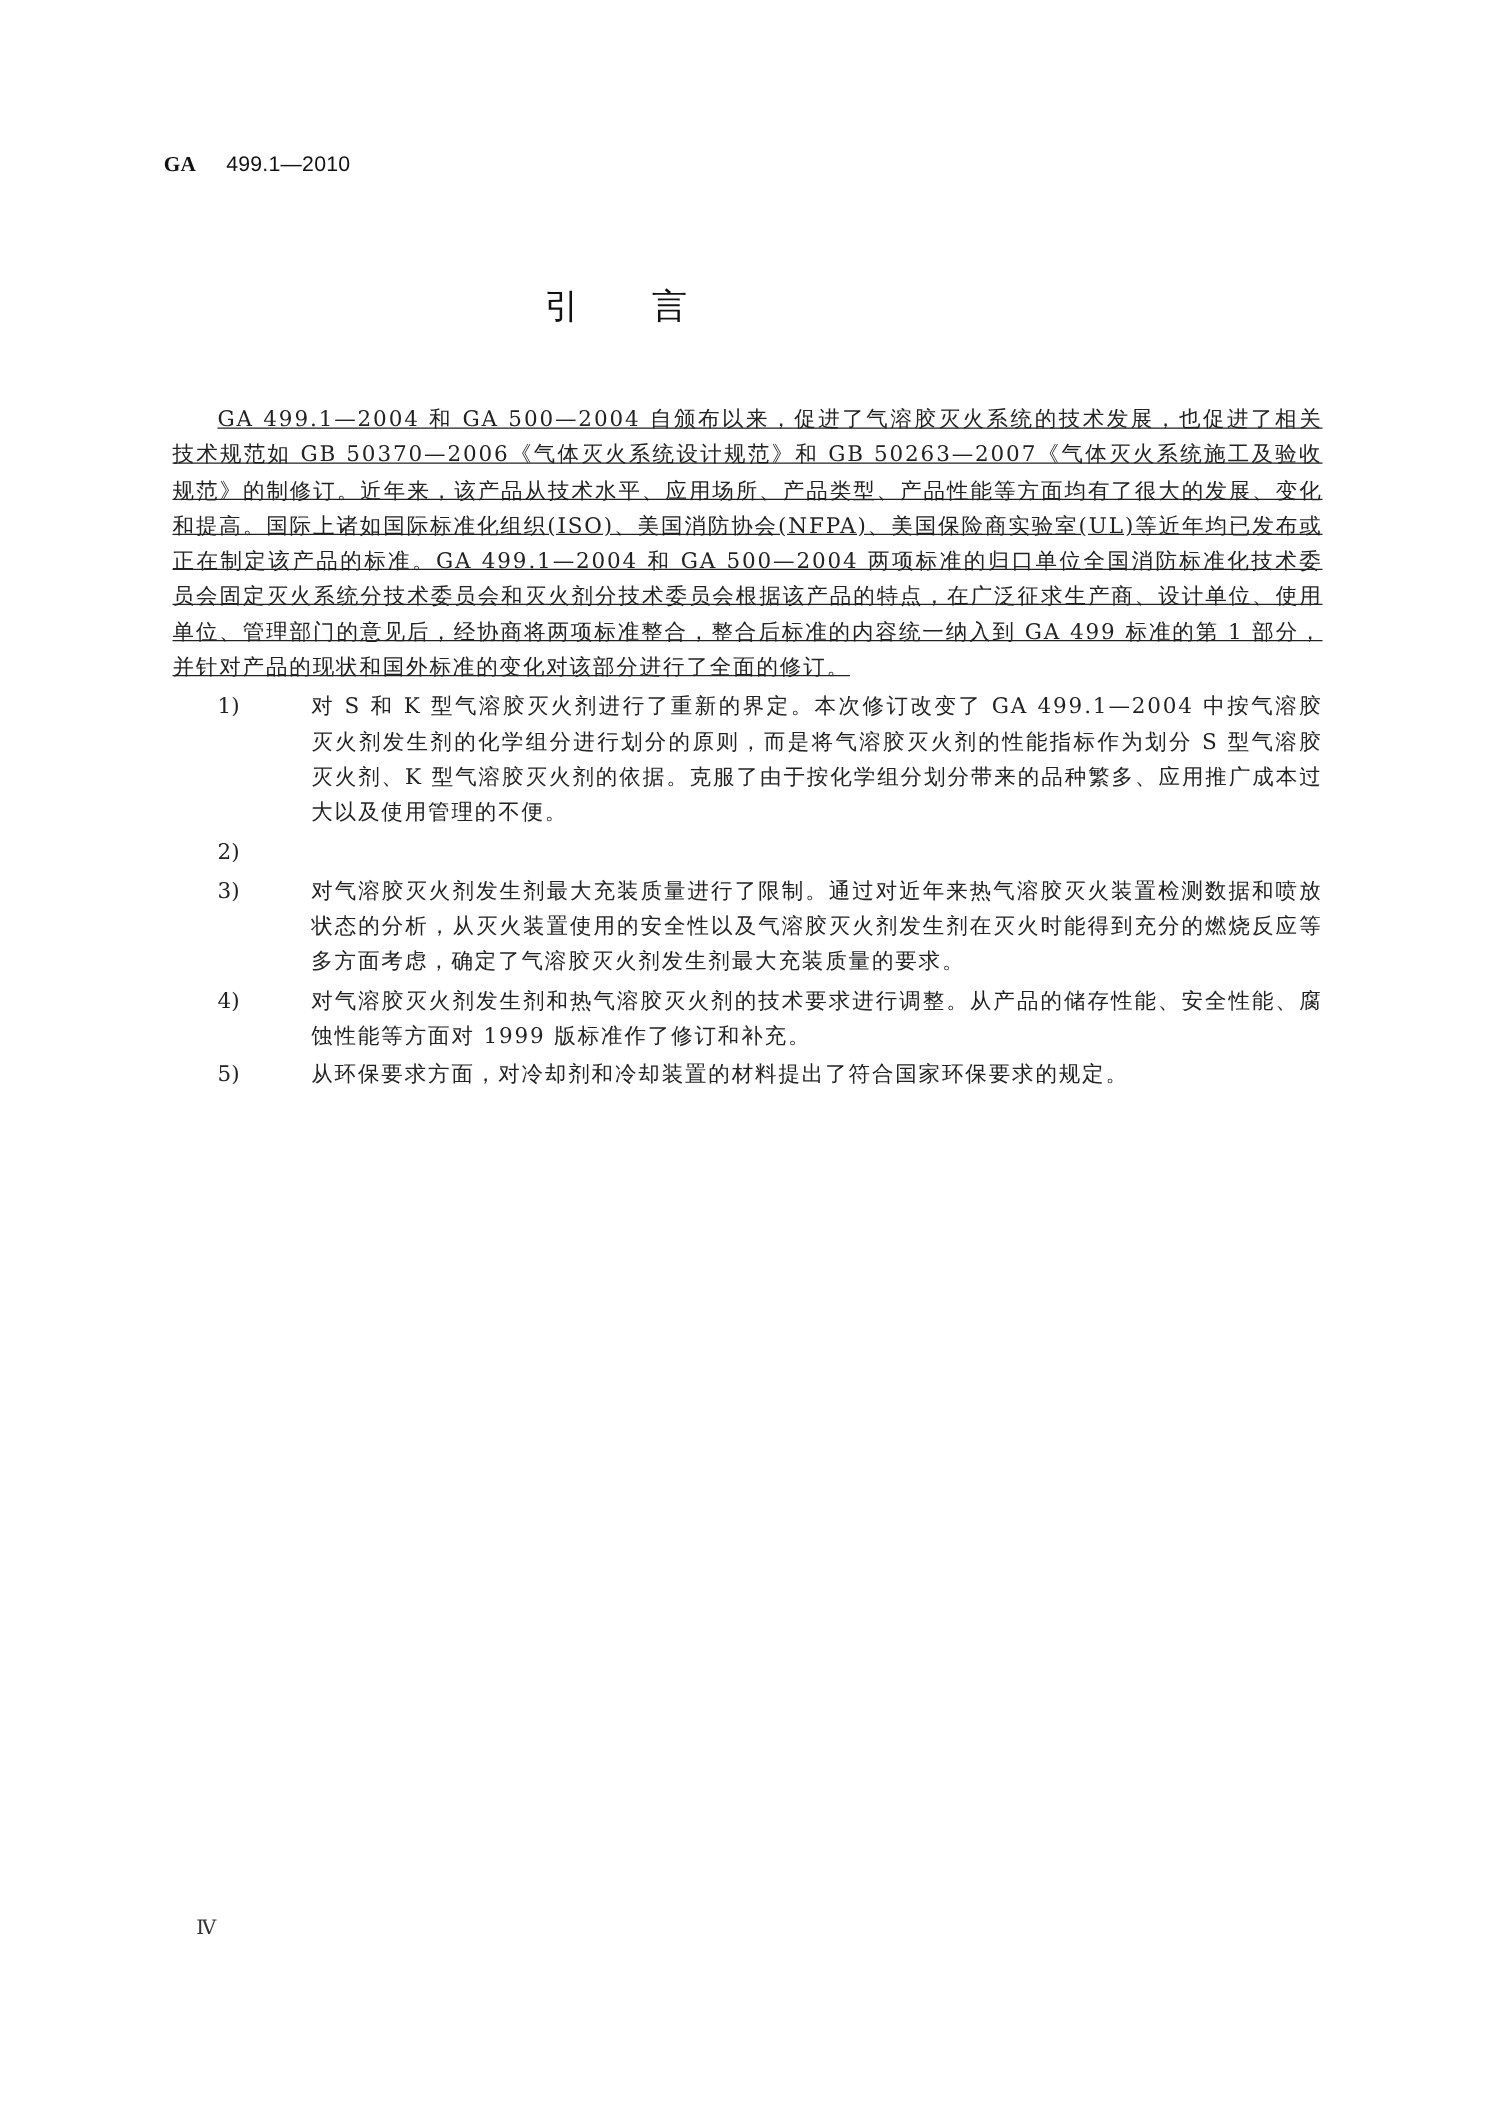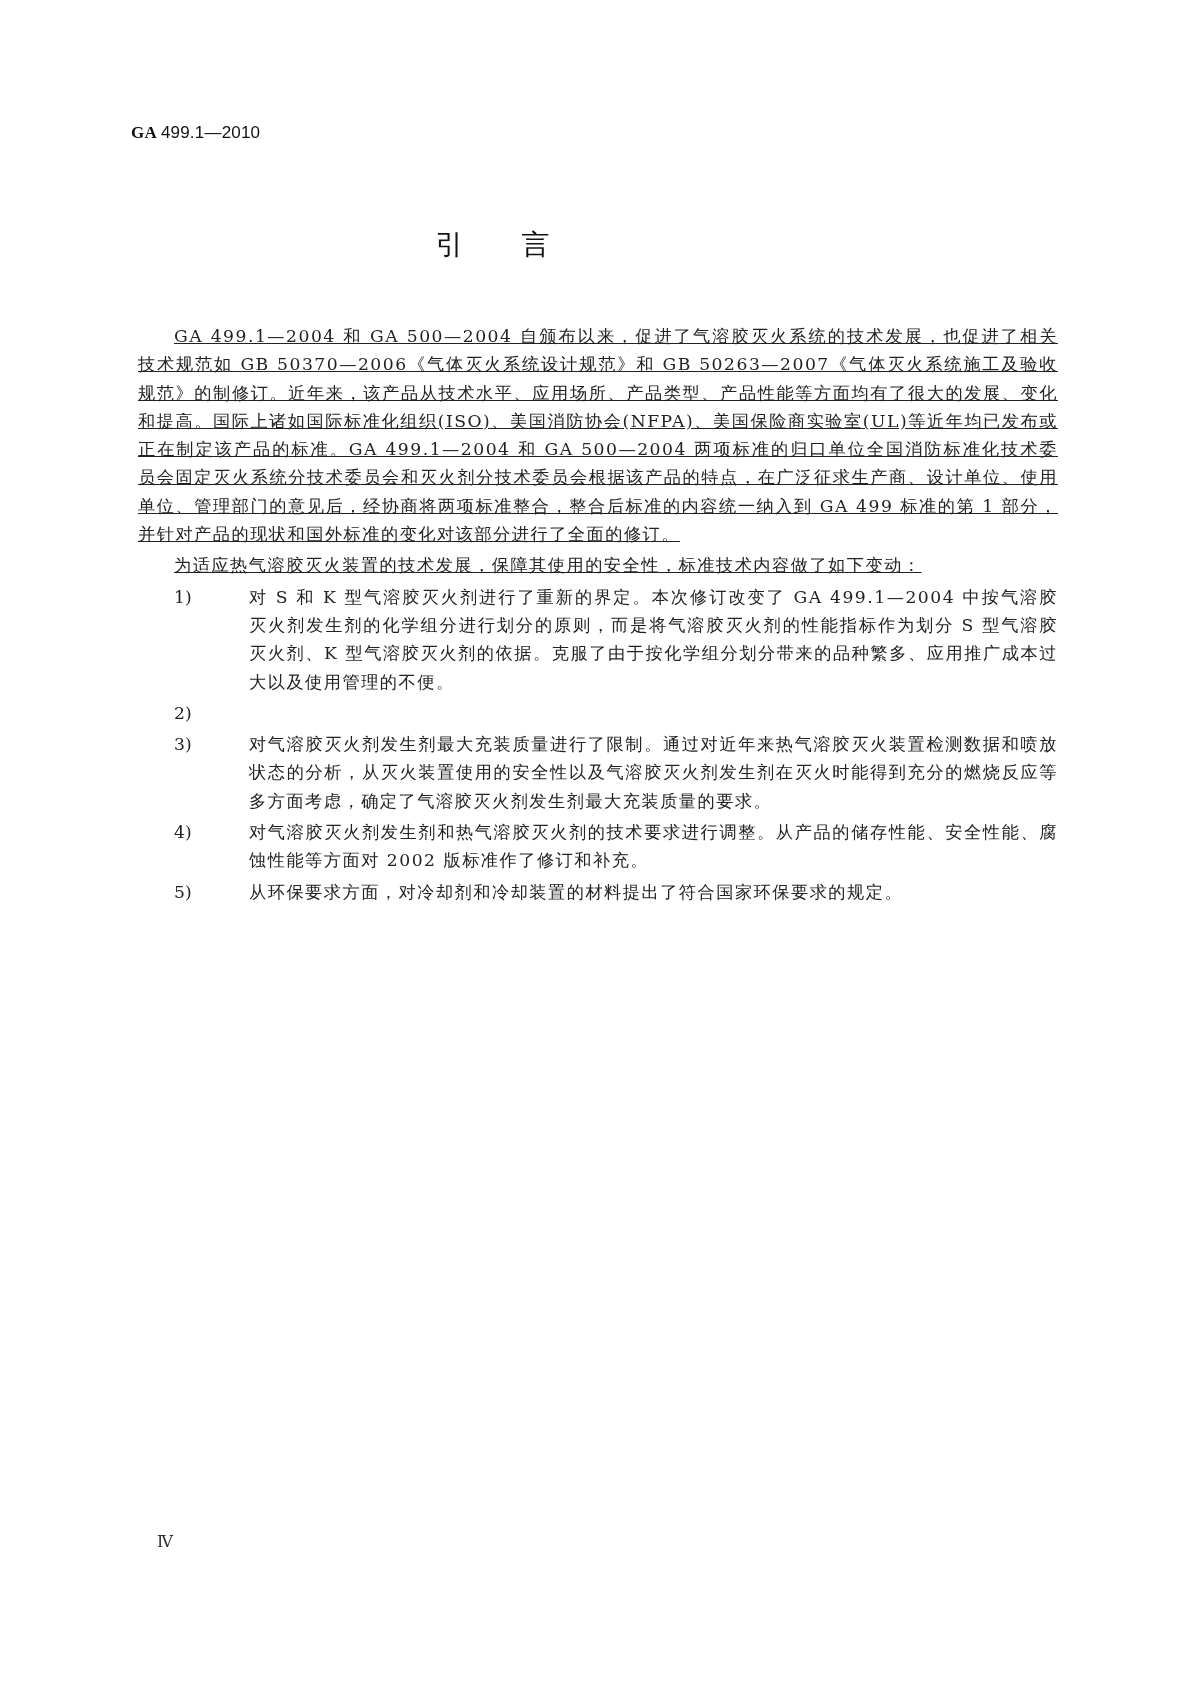--- a/index.html
+++ b/index.html
@@ -19,21 +19,21 @@
       position: absolute;
       left: 131px;
       top: 122px;
       font-size: 17px;
       letter-spacing: 0.2px;
       color: #111111;
     }
     .doc-code .ga {
       font-family: "Liberation Serif", "DejaVu Serif", serif;
       font-weight: bold;
-      margin-right: 4px;
+      margin-right: 24px;
     }
     .doc-code .num {
       font-family: Liberation Sans, sans-serif;
     }
     .page-title {
       position: absolute;
       left: 0;
       width: 985px;
       top: 226px;
       text-align: center;
@@ -90,36 +90,35 @@
 <body>
 
 <div class="doc-code">
   <span class="ga">GA</span><span class="num">499.1—2010</span>
 </div>
 
 <div class="page-title">引言</div>
 
 <div class="body-text">
   <p class="para">GA 499.1—2004 和 GA 500—2004 自颁布以来，促进了气溶胶灭火系统的技术发展，也促进了相关技术规范如 GB 50370—2006《气体灭火系统设计规范》和 GB 50263—2007《气体灭火系统施工及验收规范》的制修订。近年来，该产品从技术水平、应用场所、产品类型、产品性能等方面均有了很大的发展、变化和提高。国际上诸如国际标准化组织(ISO)、美国消防协会(NFPA)、美国保险商实验室(UL)等近年均已发布或正在制定该产品的标准。GA 499.1—2004 和 GA 500—2004 两项标准的归口单位全国消防标准化技术委员会固定灭火系统分技术委员会和灭火剂分技术委员会根据该产品的特点，在广泛征求生产商、设计单位、使用单位、管理部门的意见后，经协商将两项标准整合，整合后标准的内容统一纳入到 GA 499 标准的第 1 部分，并针对产品的现状和国外标准的变化对该部分进行了全面的修订。</p>
-  <p class="para" style="padding-top:3px;">为适应热气溶胶灭火装置的技术发展，保障其使用的安全性，标准技术内容做了如下变动：</p>
 
   <div class="list-item">
     <span class="marker">1)</span>
     <span class="content">对 S 和 K 型气溶胶灭火剂进行了重新的界定。本次修订改变了 GA 499.1—2004 中按气溶胶灭火剂发生剂的化学组分进行划分的原则，而是将气溶胶灭火剂的性能指标作为划分 S 型气溶胶灭火剂、K 型气溶胶灭火剂的依据。克服了由于按化学组分划分带来的品种繁多、应用推广成本过大以及使用管理的不便。</span>
   </div>
   <div class="list-item">
     <span class="marker">2)</span>
   </div>
   <div class="list-item">
     <span class="marker">3)</span>
     <span class="content">对气溶胶灭火剂发生剂最大充装质量进行了限制。通过对近年来热气溶胶灭火装置检测数据和喷放状态的分析，从灭火装置使用的安全性以及气溶胶灭火剂发生剂在灭火时能得到充分的燃烧反应等多方面考虑，确定了气溶胶灭火剂发生剂最大充装质量的要求。</span>
   </div>
   <div class="list-item">
     <span class="marker">4)</span>
-    <span class="content">对气溶胶灭火剂发生剂和热气溶胶灭火剂的技术要求进行调整。从产品的储存性能、安全性能、腐蚀性能等方面对 2002 版标准作了修订和补充。</span>
+    <span class="content">对气溶胶灭火剂发生剂和热气溶胶灭火剂的技术要求进行调整。从产品的储存性能、安全性能、腐蚀性能等方面对 1999 版标准作了修订和补充。</span>
   </div>
   <div class="list-item">
     <span class="marker">5)</span>
     <span class="content">从环保要求方面，对冷却剂和冷却装置的材料提出了符合国家环保要求的规定。</span>
   </div>
 </div>
 
 <div class="page-number">Ⅳ</div>
 
 </body></html>

